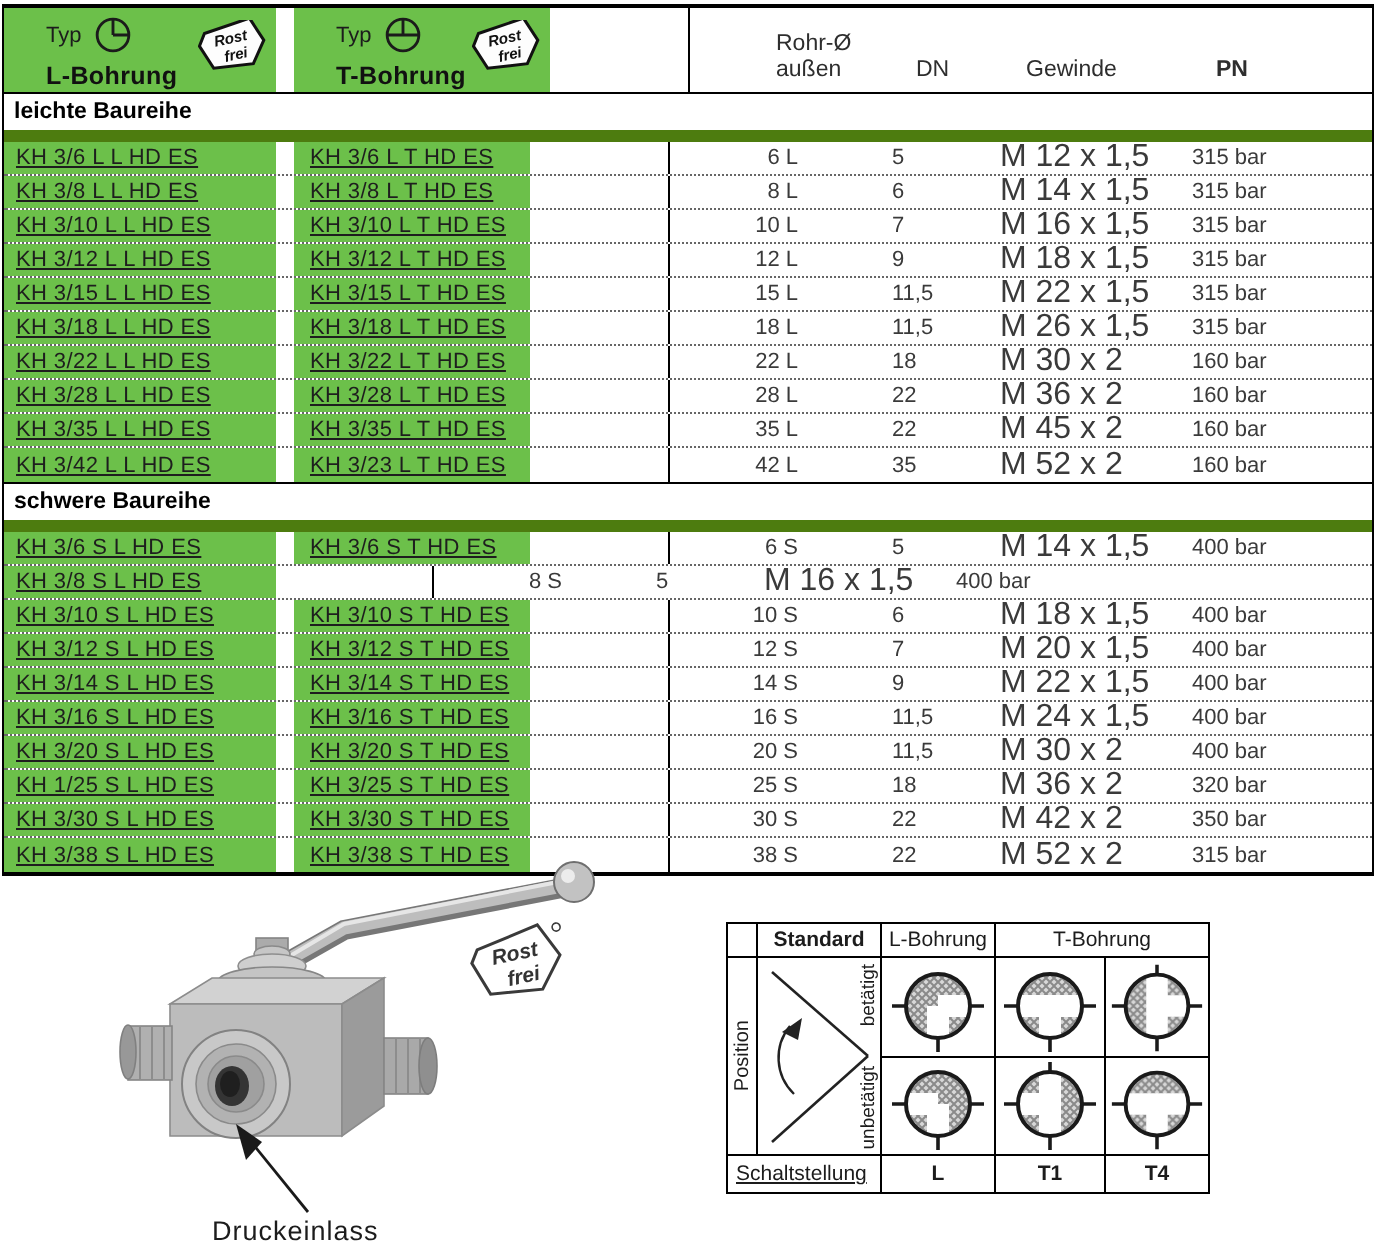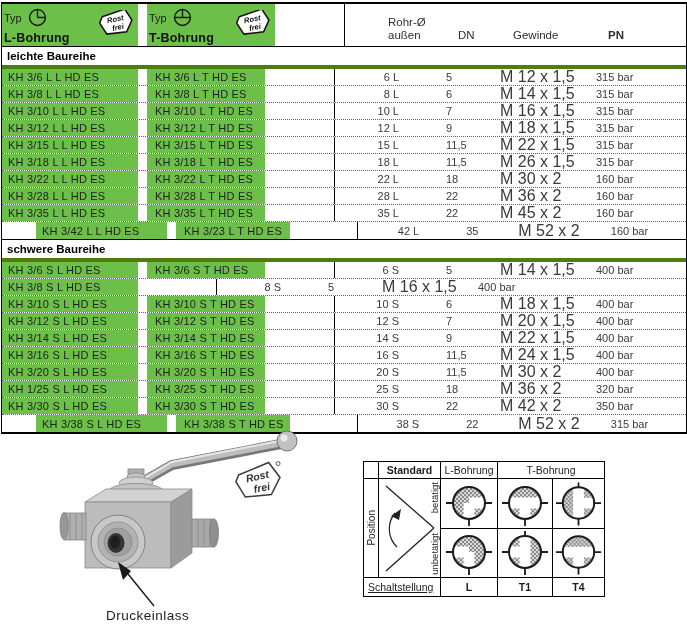--- a/index.html
+++ b/index.html
@@ -4,40 +4,40 @@
 <style>
   html,body{margin:0;padding:0;width:687px;height:627px;background:#fff;overflow:hidden;
     font-family:"Liberation Sans",sans-serif;color:#2a2a2a;}
   .page{position:relative;width:687px;height:627px;}
 
   
   .table-wrap{position:absolute;left:1px;top:2px;width:684px;
     border:1px solid #000;border-top-width:2px;border-bottom-width:2px;background:#fff;}
   .thead{display:flex;height:42px;position:relative;}
   .hcell-l,.hcell-t{background:var(--green,#6cc04a);height:100%;box-sizing:border-box;
-    padding:3px 0 0 2px;position:relative;}
+    padding:3px 0 0 21px;position:relative;}
   .hcell-l{width:136px;}
   .hcell-t{width:128px;}
   .hgap{width:9px;height:100%;}
   .hspacer{width:70px;height:100%;border-right:1.5px solid #000;box-sizing:border-box;}
   .typ-line{display:flex;align-items:center;gap:5px;font-size:11px;color:#1c1c1c;}
   .typ-name{font-size:12.5px;font-weight:bold;color:#111;margin-top:3px;letter-spacing:.2px;}
   .badge{position:absolute;right:5px;top:6px;width:34px;height:26px;}
   .hd-col{position:absolute;bottom:4px;font-size:11.5px;color:#2e2e2e;line-height:13px;}
   .hd-rohr{left:386px;}
   .hd-dn{left:456px;}
   .hd-gew{left:511px;}
   .hd-pn{left:606px;font-weight:bold;}
 
-  .sec-title{height:18px;border-top:1.5px solid #000;border-bottom:4px solid #4d7c0f;
+  .sec-title{height:18px;border-top:1.5px solid #000;border-bottom:6px solid #4d7c0f;
     display:flex;align-items:center;padding-left:5px;font-weight:bold;font-size:11.5px;color:#000;}
   .trow{display:flex;height:17px;align-items:center;border-bottom:1px dotted #666;box-sizing:border-box;}
-  .sec .trow:last-child{border-bottom:none;margin-left:34px;}
+  .sec .trow:last-child{border-bottom:none;}
   .cl,.ct{background:var(--green,#6cc04a);height:100%;display:flex;align-items:center;
-    box-sizing:border-box;font-size:11px;color:#1e1e1e;letter-spacing:.2px;}
+    box-sizing:border-box;font-size:11px;color:#1e1e1e;letter-spacing:.2px;text-decoration:underline;}
   .cl{width:136px;padding-left:6px;}
   .ct{width:118px;padding-left:8px;}
   .gap{width:9px;height:100%;}
   .spacer{width:70px;height:100%;border-right:1.5px solid #000;box-sizing:border-box;}
   .cr{width:64px;text-align:right;font-size:11px;color:#3a3a3a;}
   .cd{width:54px;margin-left:47px;font-size:11px;color:#3a3a3a;}
   .cg{width:96px;font-size:16px;color:#3a3a3a;}
   .cp{width:78px;font-size:11px;color:#3a3a3a;}
 
   

